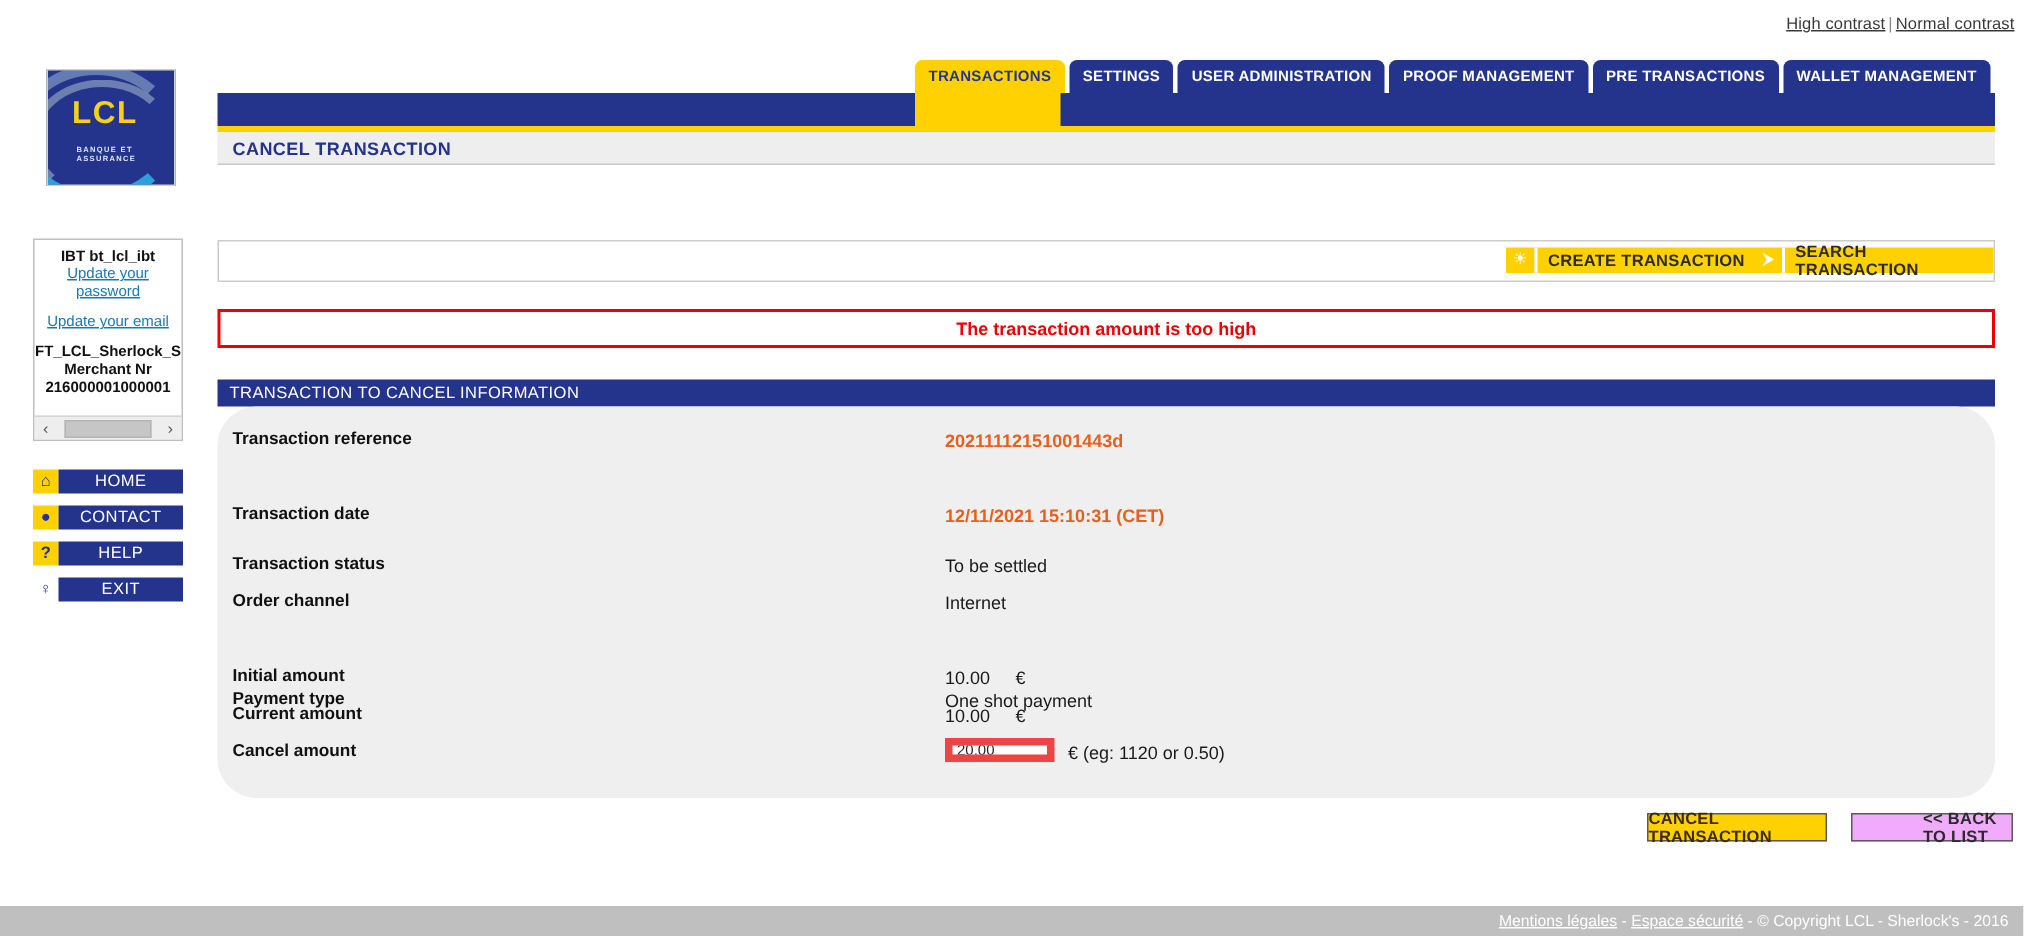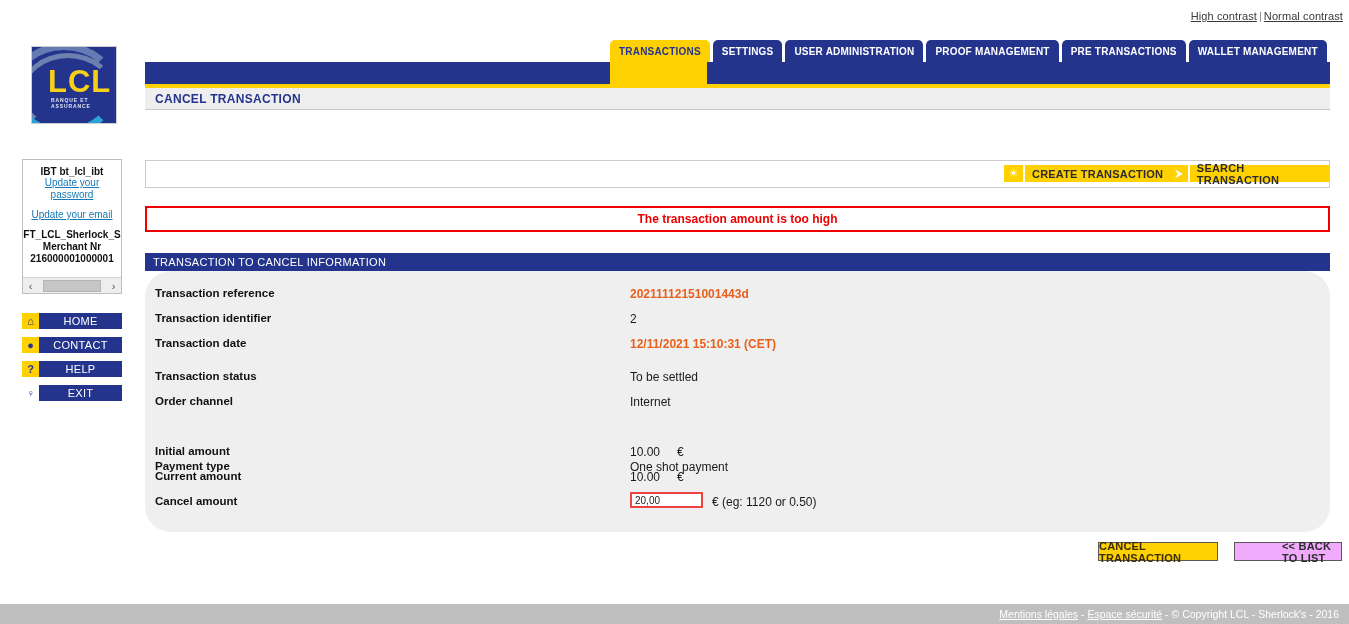--- a/index.html
+++ b/index.html
@@ -57,21 +57,21 @@
     width: 96px; height: 80px;
     border: 5px solid #9fb3c8;
     border-radius: 50%;
     border-right-color: transparent;
     border-bottom-color: transparent;
     opacity: .6;
   }
   .logo-text {
     position: absolute;
     left: 16px; top: 17px;
-    font-size: 31px;
+    font-size: 21px;
     font-weight: bold;
     color: #f7d117;
     letter-spacing: 1px;
     font-family: "Liberation Sans", sans-serif;
   }
   .logo-sub {
     position: absolute;
     left: 19px; top: 50px;
     font-size: 5px;
     color: #dfe6ef;
@@ -345,21 +345,21 @@
     font-size: 12px;
     color: #1a1a1a;
   }
   .fvalue.orange { color: #e8601c; font-weight: bold; }
   .fvalue .eur { padding-left: 17px; }
 
   .amt-input {
     position: absolute;
     left: 485px; top: -3px;
     width: 73px; height: 16px;
-    border: 2px solid #ef4444;
+    border: 5px solid #ef4444;
     background: #ffffff;
     font-family: "Liberation Sans", sans-serif;
     font-size: 10px;
     color: #222;
     padding: 0 3px;
   }
   .amt-hint {
     position: absolute;
     left: 567px; top: 0;
     font-size: 12px;
@@ -507,24 +507,20 @@
     <span>TRANSACTION TO CANCEL INFORMATION</span>
   </div>
 
   <div class="sec-body">
 
     <div class="frow" style="top:16px;">
       <div class="flabel">Transaction reference</div>
       <div class="fvalue orange">20211112151001443d</div>
     </div>
 
-    <div class="frow" style="top:41px;">
-      <div class="flabel">Transaction identifier</div>
-      <div class="fvalue">2</div>
-    </div>
 
     <div class="frow" style="top:66px;">
       <div class="flabel">Transaction date</div>
       <div class="fvalue orange">12/11/2021 15:10:31 (CET)</div>
     </div>
 
     <div class="frow" style="top:99px;">
       <div class="flabel">Transaction status</div>
       <div class="fvalue">To be settled</div>
     </div>

